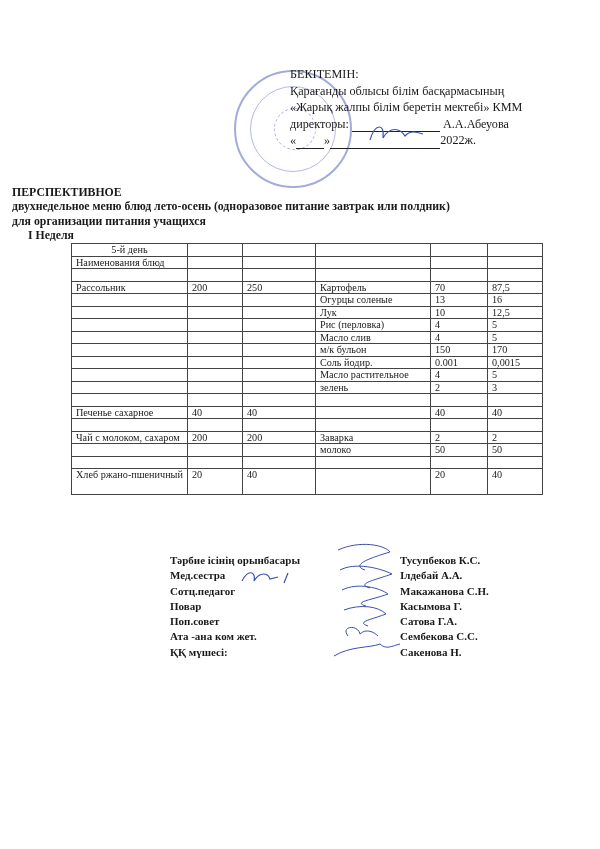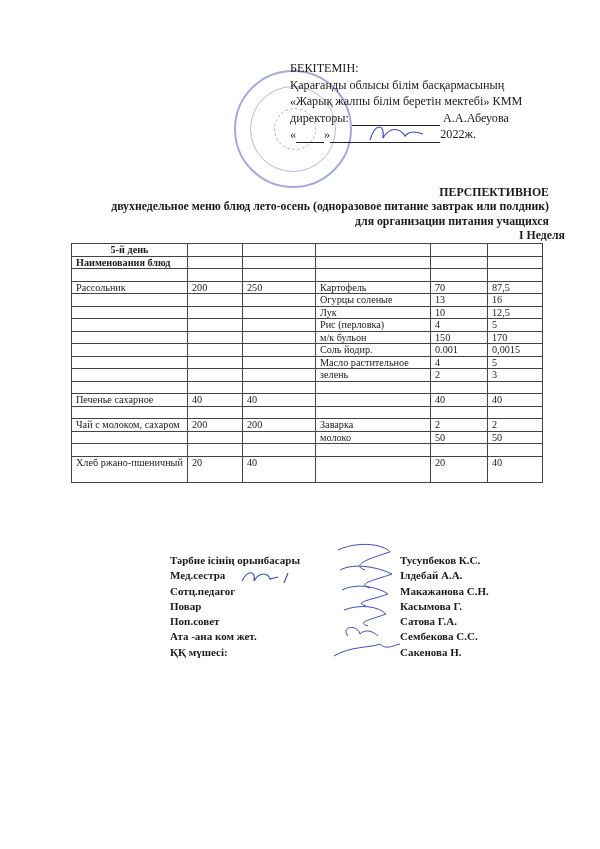--- a/index.html
+++ b/index.html
@@ -1,40 +1,40 @@
 <!DOCTYPE html>
 <html><head>
 <meta charset="utf-8">
 <style>
   html, body { margin:0; padding:0; }
   body {
     width:600px; height:849px; background:#ffffff; position:relative; overflow:hidden;
     font-family:"Liberation Serif", "DejaVu Serif", serif; color:#1a1a1a;
   }
-  .approval { position:absolute; left:290px; top:60px; font-size:12.2px; line-height:16.5px; }
+  .approval { position:absolute; left:290px; top:66px; font-size:12.2px; line-height:16.5px; }
   .approval div { white-space:nowrap; }
   .sign-line { display:inline-block; border-bottom:1px solid #222; vertical-align:bottom; }
   .stamp {
     position:absolute; left:234px; top:70px; width:118px; height:118px; border-radius:50%;
     border:2px solid rgba(90,100,190,0.55); box-sizing:border-box;
   }
   .stamp::after {
     content:""; position:absolute; left:14px; top:14px; right:14px; bottom:14px; border-radius:50%;
     border:1px solid rgba(90,100,190,0.45);
   }
   .stamp-emblem { position:absolute; left:38px; top:36px; width:40px; height:40px; border-radius:50%;
     border:1px dashed rgba(90,100,190,0.5); }
   .scribble { position:absolute; }
-  .title { position:absolute; left:1px; width:548px; text-align:right; font-weight:bold; font-size:11.8px; }
+  .title { position:absolute; left:12px; width:548px; text-align:left; font-weight:bold; font-size:11.8px; }
   table.menu {
     position:absolute; left:71px; top:243px; width:471px; border-collapse:collapse;
     font-size:10.2px; font-family:"Liberation Serif", serif; table-layout:fixed;
   }
   table.menu td { border:1px solid #444; padding:0 4px; height:11.5px; line-height:11px; vertical-align:top; white-space:nowrap; overflow:hidden; }
-  table.menu td.bold { font-weight:bold; }
+  table.menu td.bold { font-weight:normal; }
   table.menu td.center { text-align:center; }
   table.menu tr.tall td { height:25px; white-space:normal;margin-top:26px; }
   .staff { position:absolute; left:170px; top:553px; font-weight:bold; font-size:11px; line-height:15.3px; }
   .staff-names { position:absolute; left:400px; top:553px; font-weight:bold; font-size:11px; line-height:15.3px; }
   .staff div, .staff-names div { white-space:nowrap; }
 </style>
 </head>
 <body>
 
 <div class="stamp">
@@ -127,20 +127,28 @@
         <td></td>
         <td></td>
         <td>Рис (перловка)</td>
         <td>4</td>
         <td>5</td>
       </tr>
       <tr>
         <td></td>
         <td></td>
         <td></td>
+        <td>Масло слив</td>
+        <td>4</td>
+        <td>5</td>
+      </tr>
+      <tr>
+        <td></td>
+        <td></td>
+        <td></td>
         <td>м/к бульон</td>
         <td>150</td>
         <td>170</td>
       </tr>
       <tr>
         <td></td>
         <td></td>
         <td></td>
         <td>Соль йодир.</td>
         <td>0.001</td>

